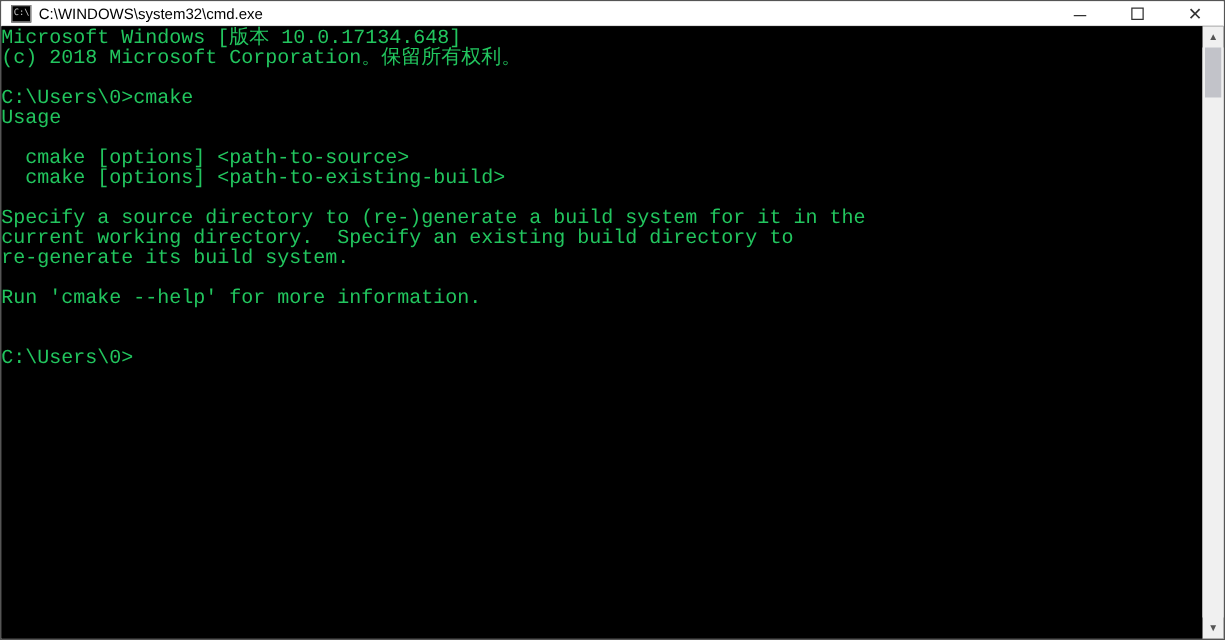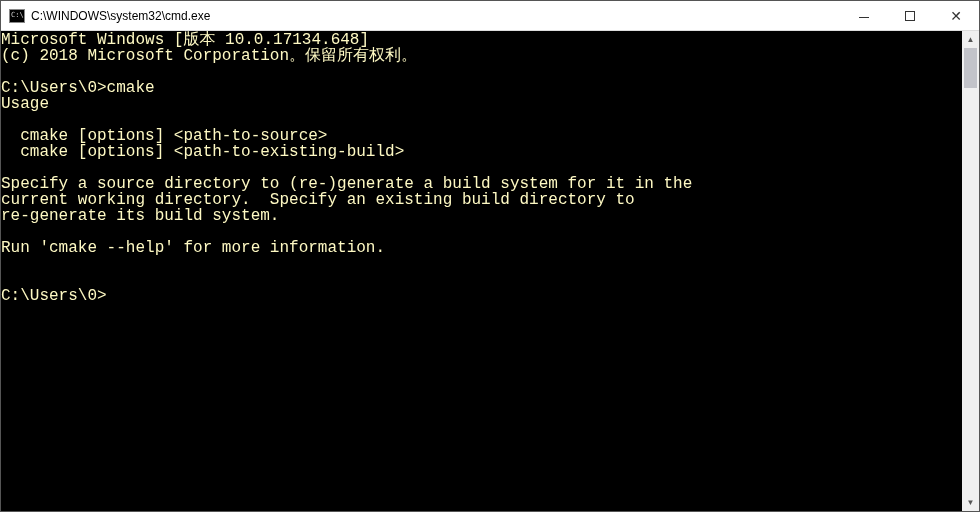--- a/index.html
+++ b/index.html
@@ -8,21 +8,21 @@
     height: 512px;
     font-family: "Segoe UI", Tahoma, sans-serif;
     font-size: 12px;
     overflow: hidden;
     border: 1px solid #555;
     background: #fff;
     display: flex;
     flex-direction: column;
   }
   .titlebar {
-    height: 30px;
+    height: 20px;
     background: #ffffff;
     display: flex;
     align-items: center;
     border-bottom: 1px solid #ddd;
     justify-content: space-between;
   }
   .titlebar .icon-box {
     width: 16px;
     height: 14px;
     margin-left: 8px;
@@ -75,21 +75,21 @@
   }
   .client {
     flex: 1;
     display: flex;
     background: #000;
     position: relative;
   }
   .console {
     flex: 1;
     background: #000;
-    color: #fef9c3;
+    color: #22c55e;
     font-family: "NSimSun", "SimSun", Consolas, "Courier New", monospace;
     font-size: 16px;
     line-height: 16px;
     white-space: pre;
     padding: 1px 0 0 0;
     overflow: hidden;
   }
   .scrollbar {
     width: 17px;
     background: #f0f0f0;

